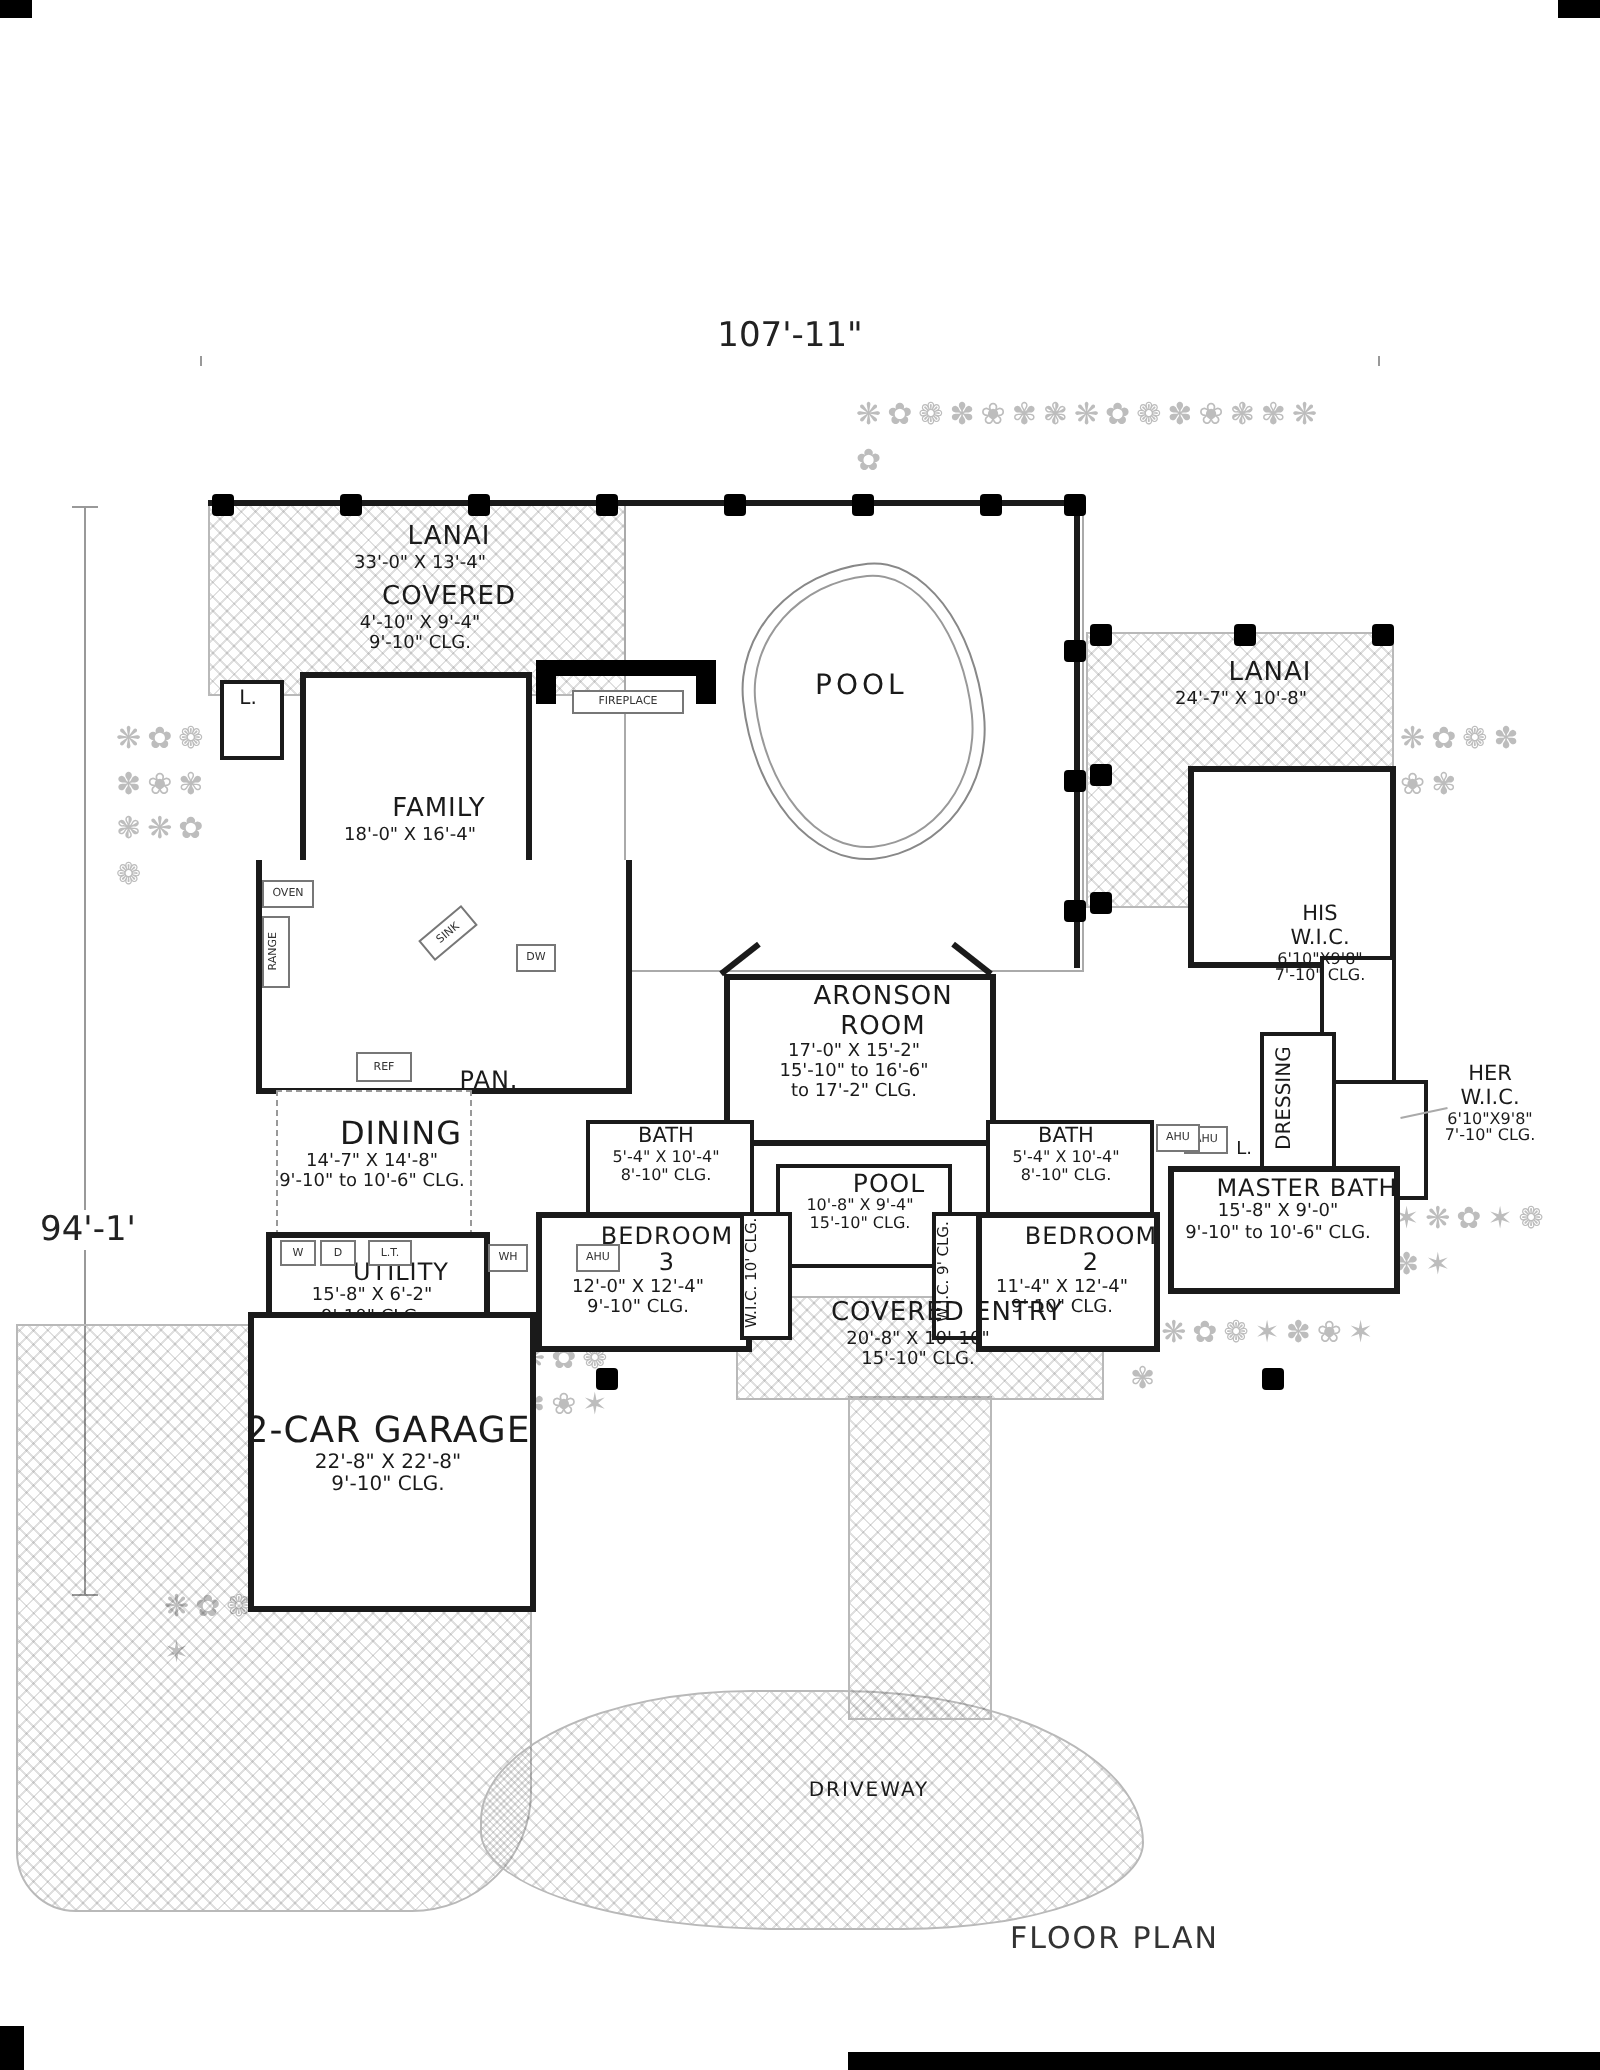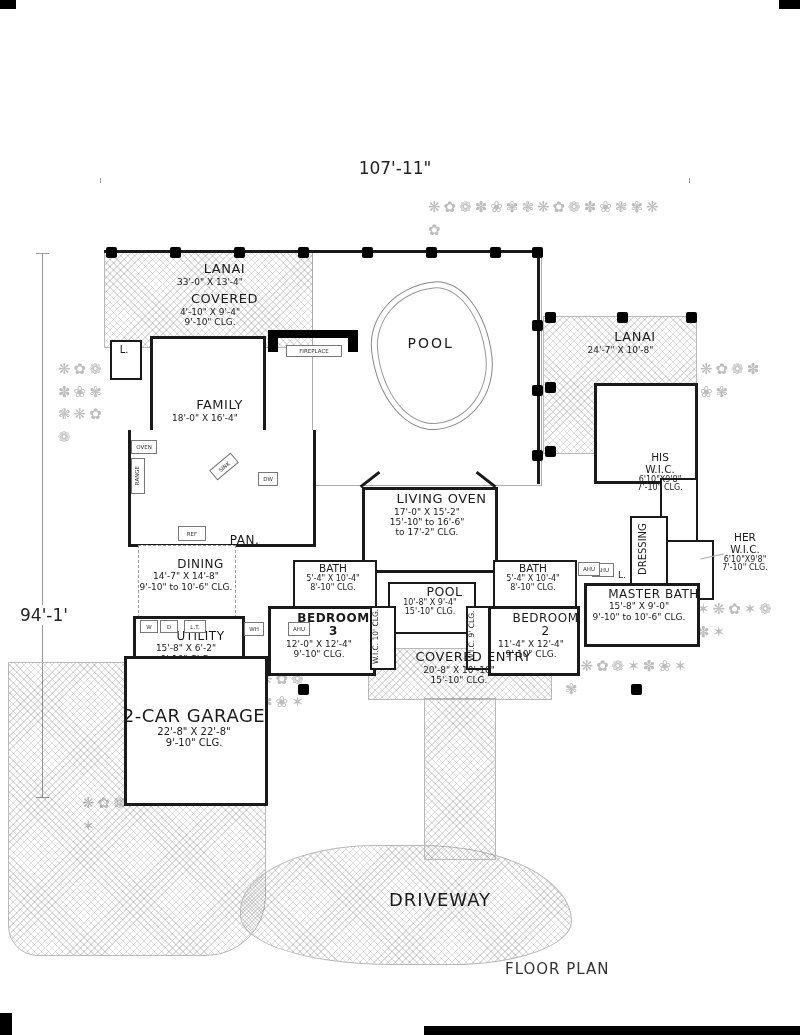--- a/index.html
+++ b/index.html
@@ -147,21 +147,21 @@
       <span class="vert" style="position:static;writing-mode:vertical-rl;transform:rotate(180deg);font-size:5.5px;">RANGE</span>
     </div>
   <div class="fixture" style="left:210px;top:460px;width:26px;height:11px;transform:rotate(-40deg);">SINK</div>
   <div class="fixture" style="left:258px;top:472px;width:18px;height:12px;">DW</div>
   <div class="fixture" style="left:178px;top:526px;width:26px;height:13px;">REF</div>
 
   <div class="room" style="left:362px;top:487px;width:130px;height:80px;"></div>
   <div style="position:absolute;left:358px;top:478px;width:24px;height:3px;background:#1a1a1a;transform:rotate(-38deg);"></div>
   <div style="position:absolute;left:474px;top:478px;width:24px;height:3px;background:#1a1a1a;transform:rotate(38deg);"></div>
   <div class="label" style="left:362px;top:492px;width:130px;">
-    <div class="rname">LIVING OVEN</div>
+    <div class="rname">ARONSON ROOM</div>
     <div class="rsize">17'-0" X 15'-2"</div>
     <div class="rsize">15'-10" to 16'-6"</div>
     <div class="rsize">to 17'-2" CLG.</div>
   </div>
 
   <div class="room" style="left:594px;top:383px;width:98px;height:95px;"></div>
 
   <div class="thinroom" style="left:660px;top:478px;width:34px;height:62px;"></div>
   <div class="label" style="left:620px;top:452px;width:80px;">
     <div class="rname-sm">HIS</div>
@@ -186,21 +186,21 @@
   <div class="label" style="left:578px;top:588px;width:122px;">
     <div class="rname" style="font-size:12px;">MASTER BATH</div>
     <div class="rsize">15'-8" X 9'-0"</div>
     <div class="rsize">9'-10" to 10'-6" CLG.</div>
   </div>
   <div class="fixture" style="left:592px;top:563px;width:20px;height:12px;">AHU</div>
   <div class="label" style="left:612px;top:570px;width:20px;font-size:9px;">L.</div>
 
   <div class="room" style="left:138px;top:545px;width:96px;height:76px;border-style:dashed;border-width:1px;border-color:#999;"></div>
   <div class="label" style="left:118px;top:558px;width:136px;">
-    <div class="rname" style="font-size:12px;">DINING</div>
+    <div class="rname" style="font-size:16px;">DINING</div>
     <div class="rsize">14'-7" X 14'-8"</div>
     <div class="rsize">9'-10" to 10'-6" CLG.</div>
   </div>
 
   <div class="thinroom" style="left:293px;top:560px;width:80px;height:46px;"></div>
   <div class="label" style="left:293px;top:563px;width:80px;">
     <div class="rname-sm">BATH</div>
     <div class="rsize-sm">5'-4" X 10'-4"</div>
     <div class="rsize-sm">8'-10" CLG.</div>
   </div>
@@ -215,21 +215,21 @@
   <div class="thinroom" style="left:493px;top:560px;width:80px;height:46px;"></div>
   <div class="label" style="left:493px;top:563px;width:80px;">
     <div class="rname-sm">BATH</div>
     <div class="rsize-sm">5'-4" X 10'-4"</div>
     <div class="rsize-sm">8'-10" CLG.</div>
   </div>
   <div class="fixture" style="left:578px;top:562px;width:20px;height:12px;">AHU</div>
 
   <div class="room" style="left:268px;top:606px;width:102px;height:64px;"></div>
   <div class="label" style="left:268px;top:612px;width:102px;">
-    <div class="rname" style="font-size:12px;font-weight:bold;">BEDROOM 3</div>
+    <div class="rname" style="font-size:12px;">BEDROOM 3</div>
     <div class="rsize">12'-0" X 12'-4"</div>
     <div class="rsize">9'-10" CLG.</div>
   </div>
 
   <div class="thinroom" style="left:370px;top:606px;width:22px;height:60px;"></div>
   <div class="vert" style="left:372px;top:608px;height:56px;font-size:7.5px;">
     <span>W.I.C.</span> <span>10' CLG.</span>
   </div>
 
   <div class="thinroom" style="left:466px;top:606px;width:22px;height:60px;"></div>
@@ -263,18 +263,18 @@
   <div class="fixture" style="left:288px;top:622px;width:20px;height:12px;">AHU</div>
 
   <div class="room" style="left:124px;top:656px;width:138px;height:144px;"></div>
   <div class="label" style="left:104px;top:706px;width:180px;">
     <div class="rname-lg">2-CAR GARAGE</div>
     <div class="rsize" style="font-size:10px;">22'-8" X 22'-8"</div>
     <div class="rsize" style="font-size:10px;">9'-10" CLG.</div>
   </div>
 
   <div class="label" style="left:360px;top:890px;width:120px;">
-    <div class="rname" style="font-size:18px;letter-spacing:1px;">DRIVEWAY</div>
+    <div class="rname" style="font-size:10px;letter-spacing:1px;">DRIVEWAY</div>
   </div>
 
   <div class="title" style="left:505px;top:960px;">FLOOR PLAN</div>
 
 </div>
 
 </body></html>

